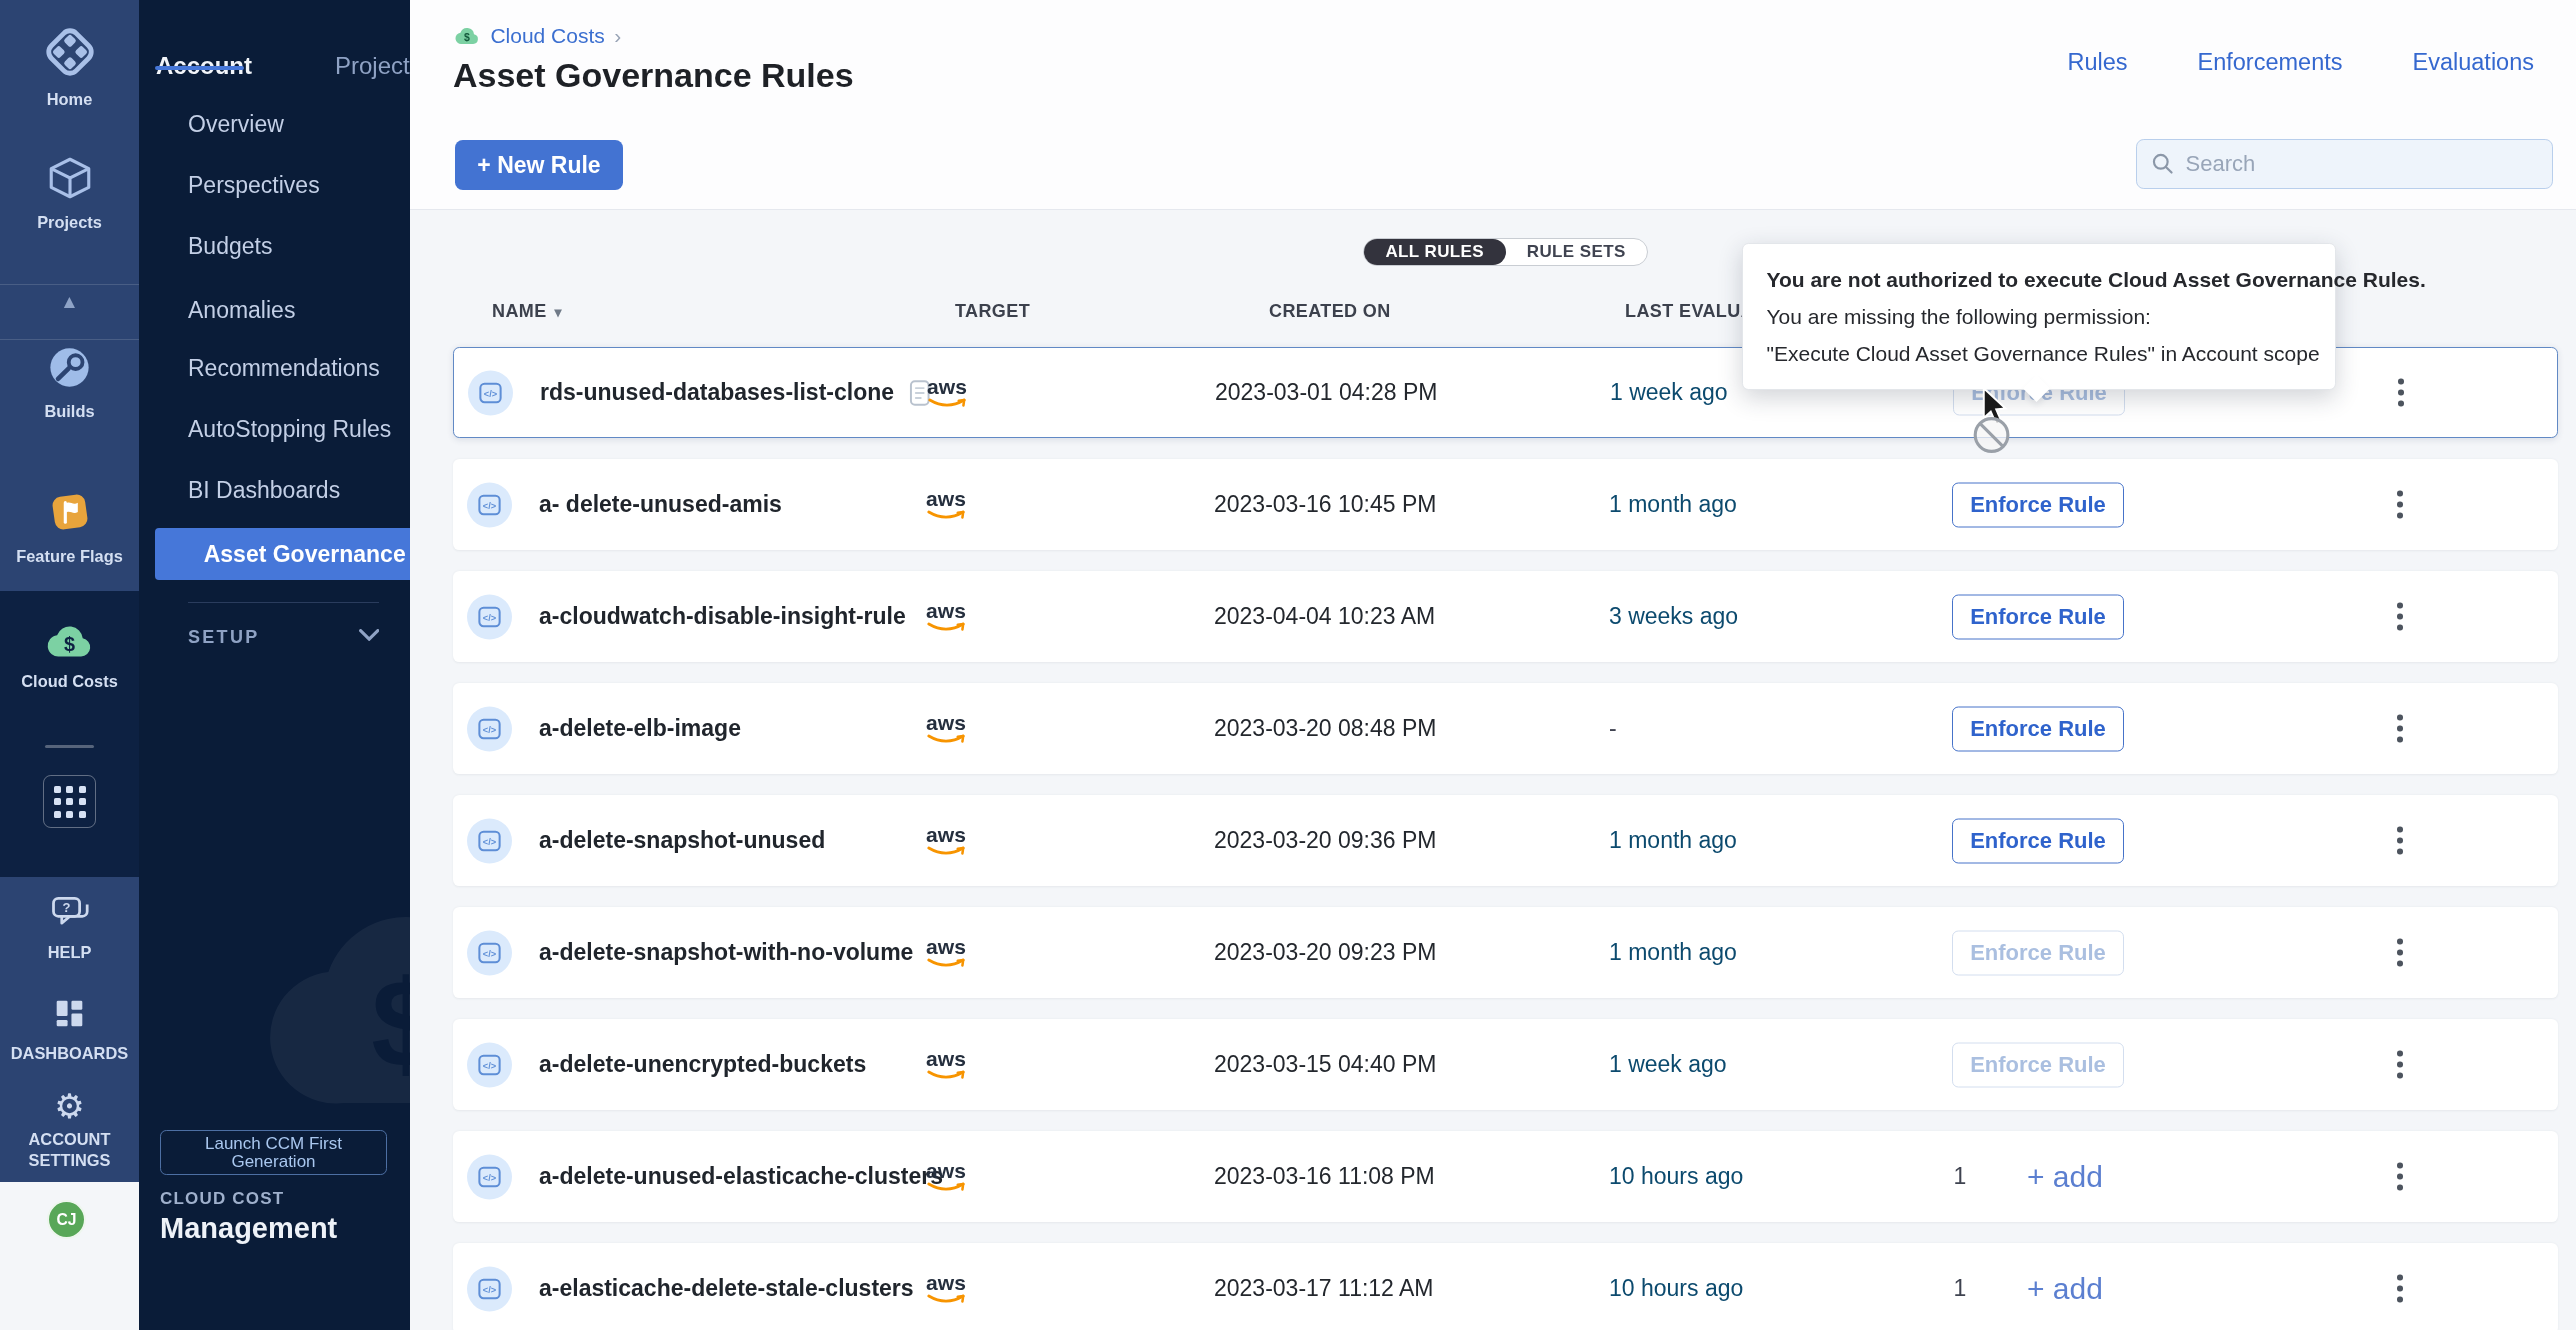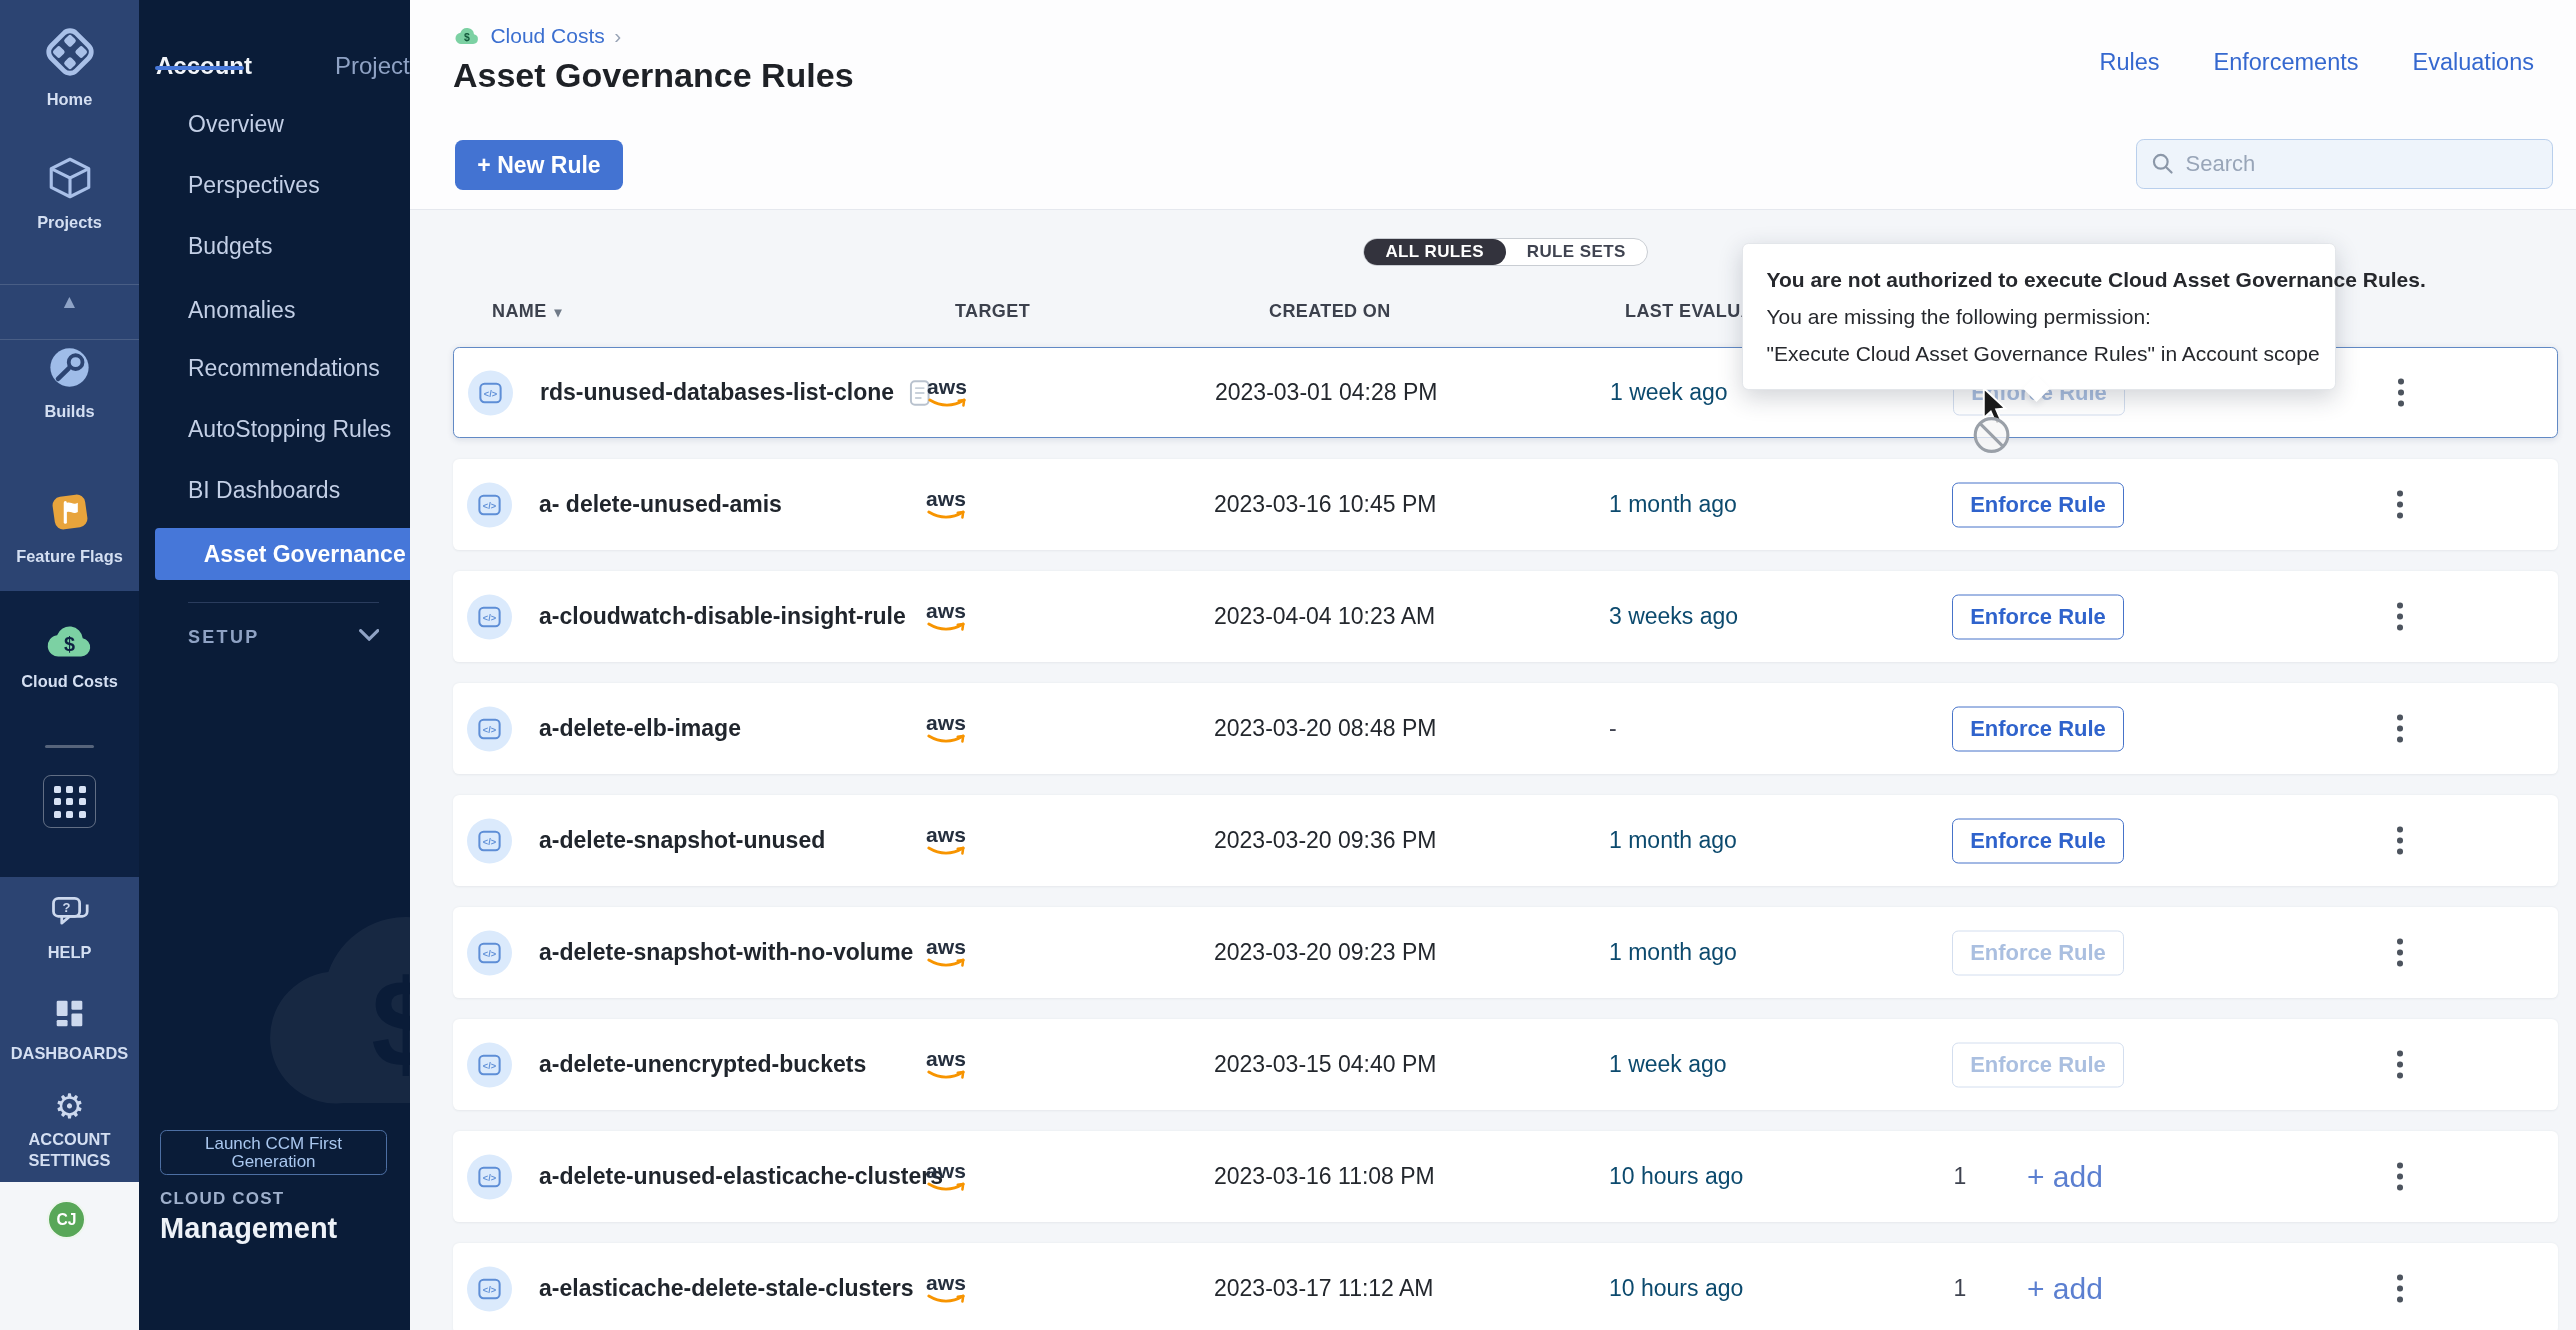--- a/index.html
+++ b/index.html
@@ -35,21 +35,21 @@
   .launch-btn { position:absolute; left:21px; top:1130px; width:227px; height:45px; border:1.6px solid #4d6fa3; border-radius:6.3px; background:transparent; color:#a9c7ef; font-size:17px; line-height:18px; text-align:center; padding:2.3px 15.7px; cursor:pointer; font-family:"Liberation Sans", sans-serif; }
   .brand-small { position:absolute; left:21px; top:1189px; font-size:17px; font-weight:700; letter-spacing:1.2px; color:#9fb0cc; }
   .brand-big { position:absolute; left:21px; top:1212px; font-size:29px; font-weight:700; color:#eef2f8; }
 
   
   .main-header { position:absolute; left:410px; top:0; width:2166px; height:210px; background:#fdfdfe; border-bottom:0.8px solid #e5e8ee; z-index:5; }
   .breadcrumb { position:absolute; left:453px; top:23.5px; display:flex; align-items:center; gap:9.4px; z-index:6; }
   .breadcrumb a { font-size:21px; color:#3b6fd0; text-decoration:none; cursor:pointer; }
   .breadcrumb .sep { font-size:21px; color:#98a3b5; }
   .page-title { position:absolute; left:453px; top:56px; font-size:34px; font-weight:700; color:#1e2126; z-index:6; }
-  .top-nav { position:absolute; right:42px; top:49px; display:flex; gap:54px; z-index:6; }
+  .top-nav { position:absolute; right:42px; top:49px; display:flex; gap:70px; z-index:6; }
   .top-nav a { font-size:23.5px; color:#3568cf; text-decoration:none; cursor:pointer; }
   .new-rule-btn { position:absolute; left:455px; top:140px; width:168px; height:50px; background:#4373d2; border:none; border-radius:7.8px; color:#fff; font-size:23px; font-weight:600; cursor:pointer; z-index:6; font-family:"Liberation Sans", sans-serif;text-align:center; }
   .search-box { position:absolute; left:2136px; top:139px; width:417px; height:50px; background:#eef4fb; border:1.6px solid #b9cfec; border-radius:7.8px; display:flex; align-items:center; padding:0 14px; z-index:6; }
   .search-box input { flex:1; border:none; outline:none; background:transparent; font-size:22px; color:#3a4350; margin-left:11px; font-family:"Liberation Sans", sans-serif; }
   .search-box input::placeholder { color:#98a5b8; }
 
   
   .view-toggle { position:absolute; left:1363px; top:238px; width:285px; height:28px; background:#ffffff; border:1.6px solid #c9cdd3; border-radius:15px; display:flex; z-index:4; }
   .vt-seg { flex:1; display:flex; align-items:center; justify-content:center; font-size:17px; font-weight:700; letter-spacing:0.4px; color:#3f4350; cursor:pointer; border-radius:13.3px; }
   .vt-seg.active { background:#33333d; color:#fff; }

